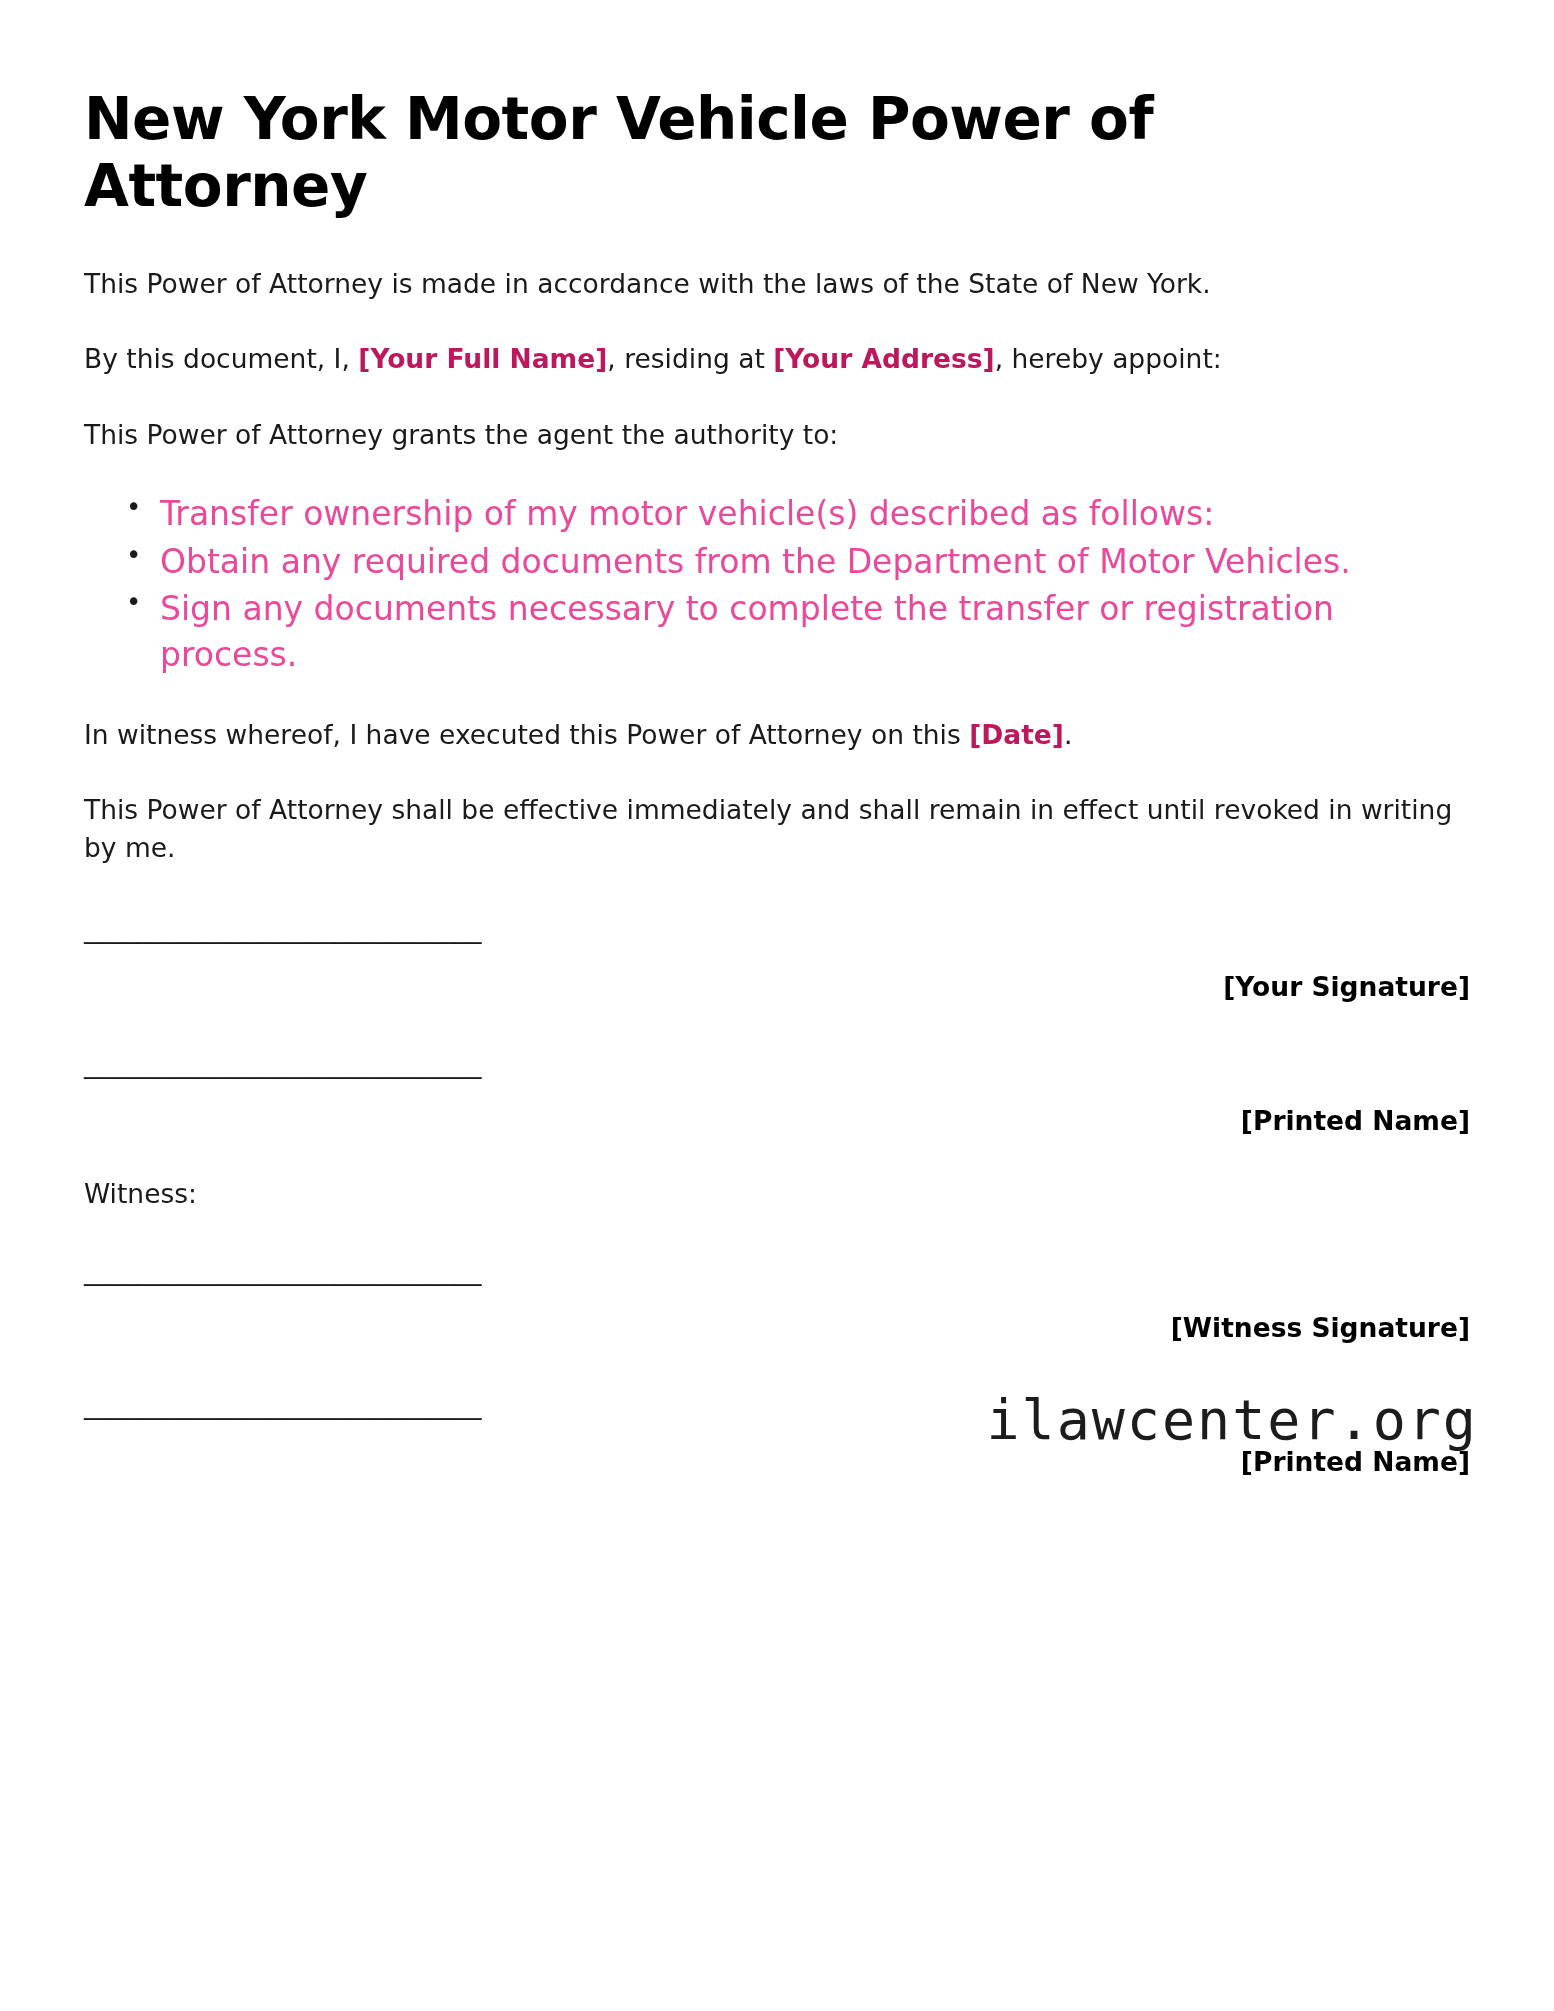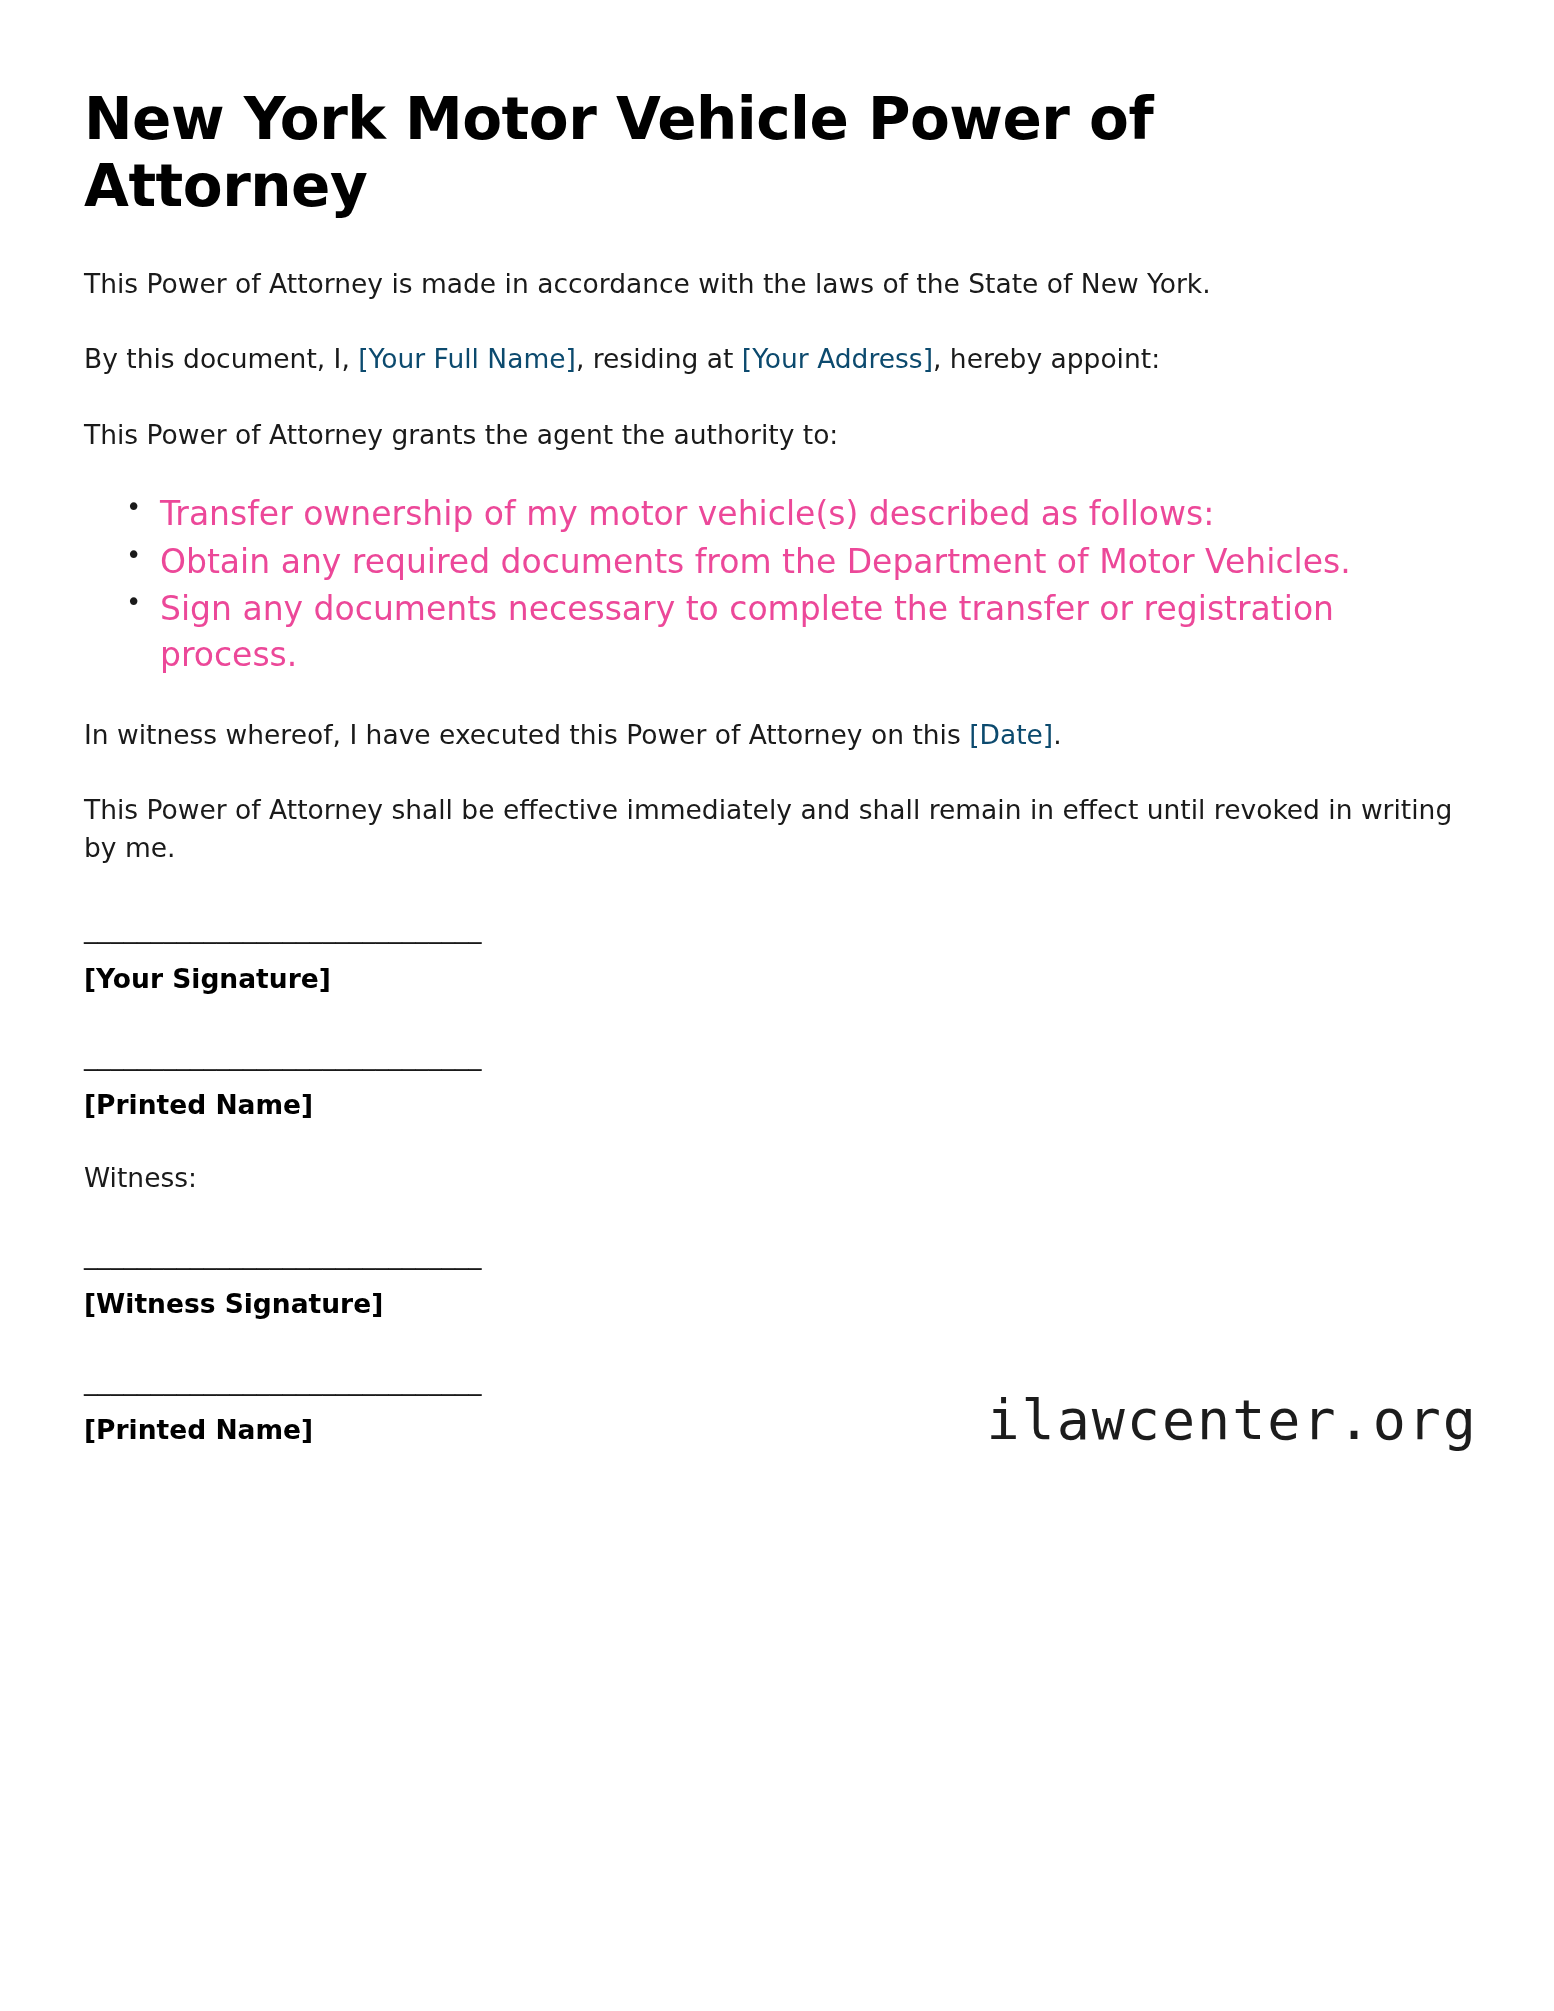--- a/index.html
+++ b/index.html
@@ -32,22 +32,22 @@
     margin: 0 0 44px 0;
     max-width: 1160px;
   }
   p.body-par {
     font-size: 26.5px;
     line-height: 1.42;
     margin: 0 0 38px 0;
     color: #1a1a1a;
   }
   p.body-par b, .bold-ph {
-    font-weight: normal;
-    color: #0c4a6e;
+    font-weight: bold;
+    color: #be185d;
   }
   ul.auth-list {
     margin: 0 0 38px 0;
     padding-left: 76px;
     list-style: none;
   }
   ul.auth-list li {
     font-size: 33px;
     line-height: 1.38;
     color: #ec4899;
@@ -73,21 +73,22 @@
     color: #1a1a1a;
     white-space: pre;
     margin: 0 0 4px 0;
     font-family: "DejaVu Sans", sans-serif;
   }
   .sig-label {
     font-size: 26.5px;
     font-weight: bold;
     line-height: 1.4;
     color: #000000;
-    margin: 16px 0 0 0;
+    margin: 24px 0 0 0;
+    text-align: right;
   }
   .sig-gap {
     height: 44px;
   }
   .witness-intro {
     font-size: 26.5px;
     line-height: 1.4;
     color: #1a1a1a;
     margin: 36px 0 0 0;
   }

